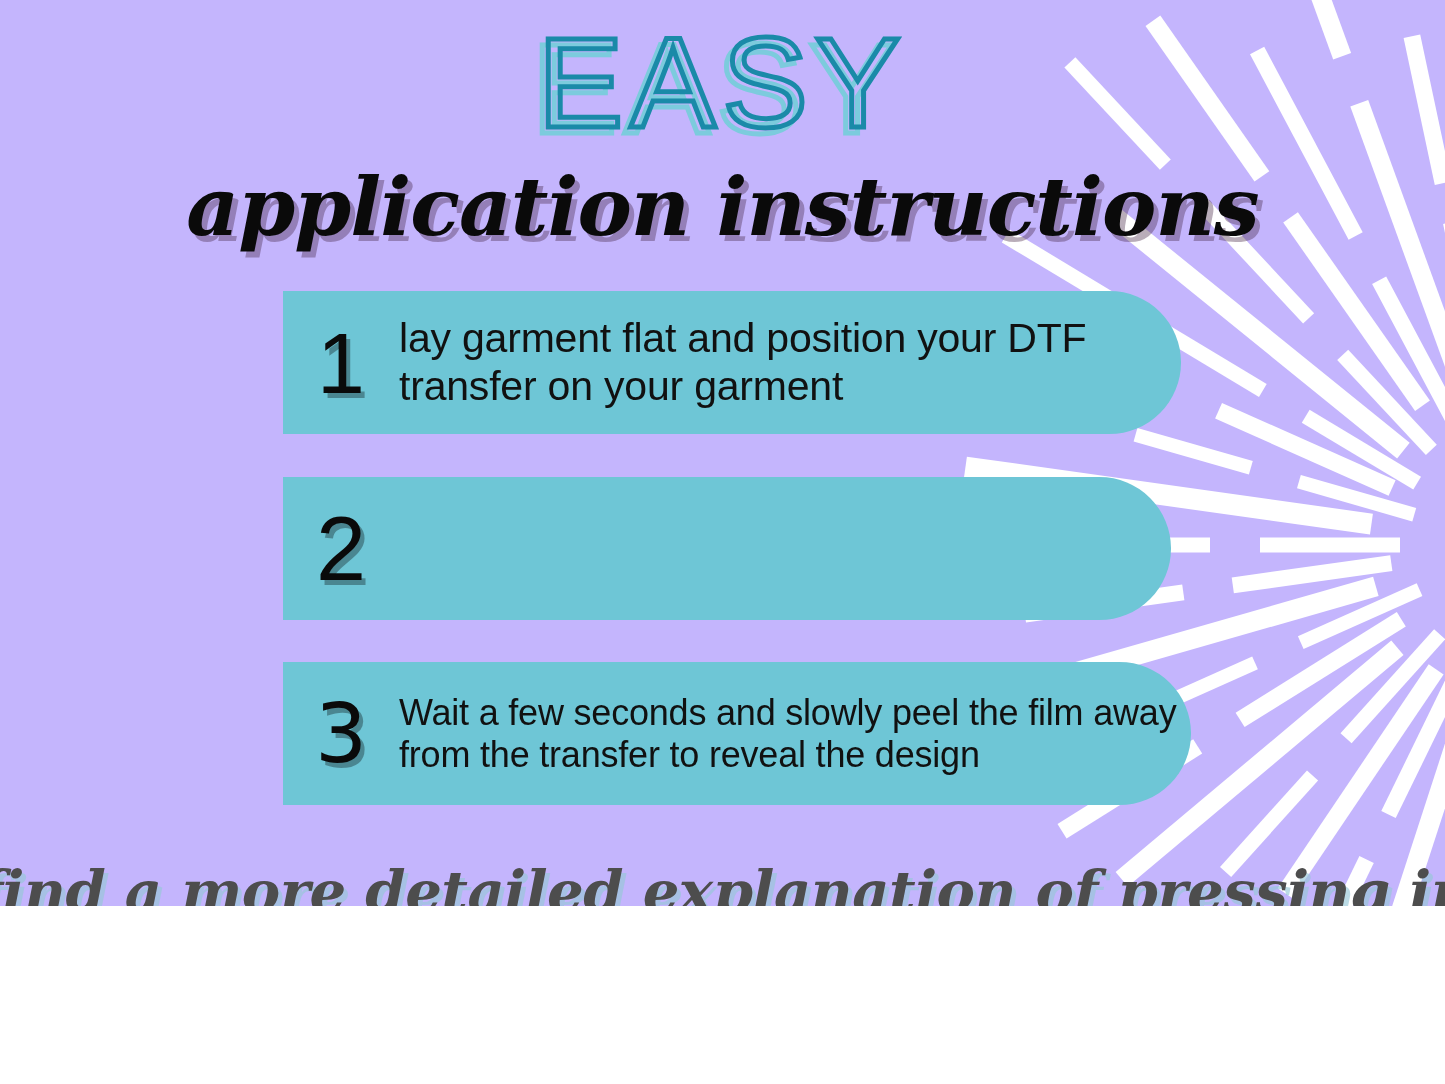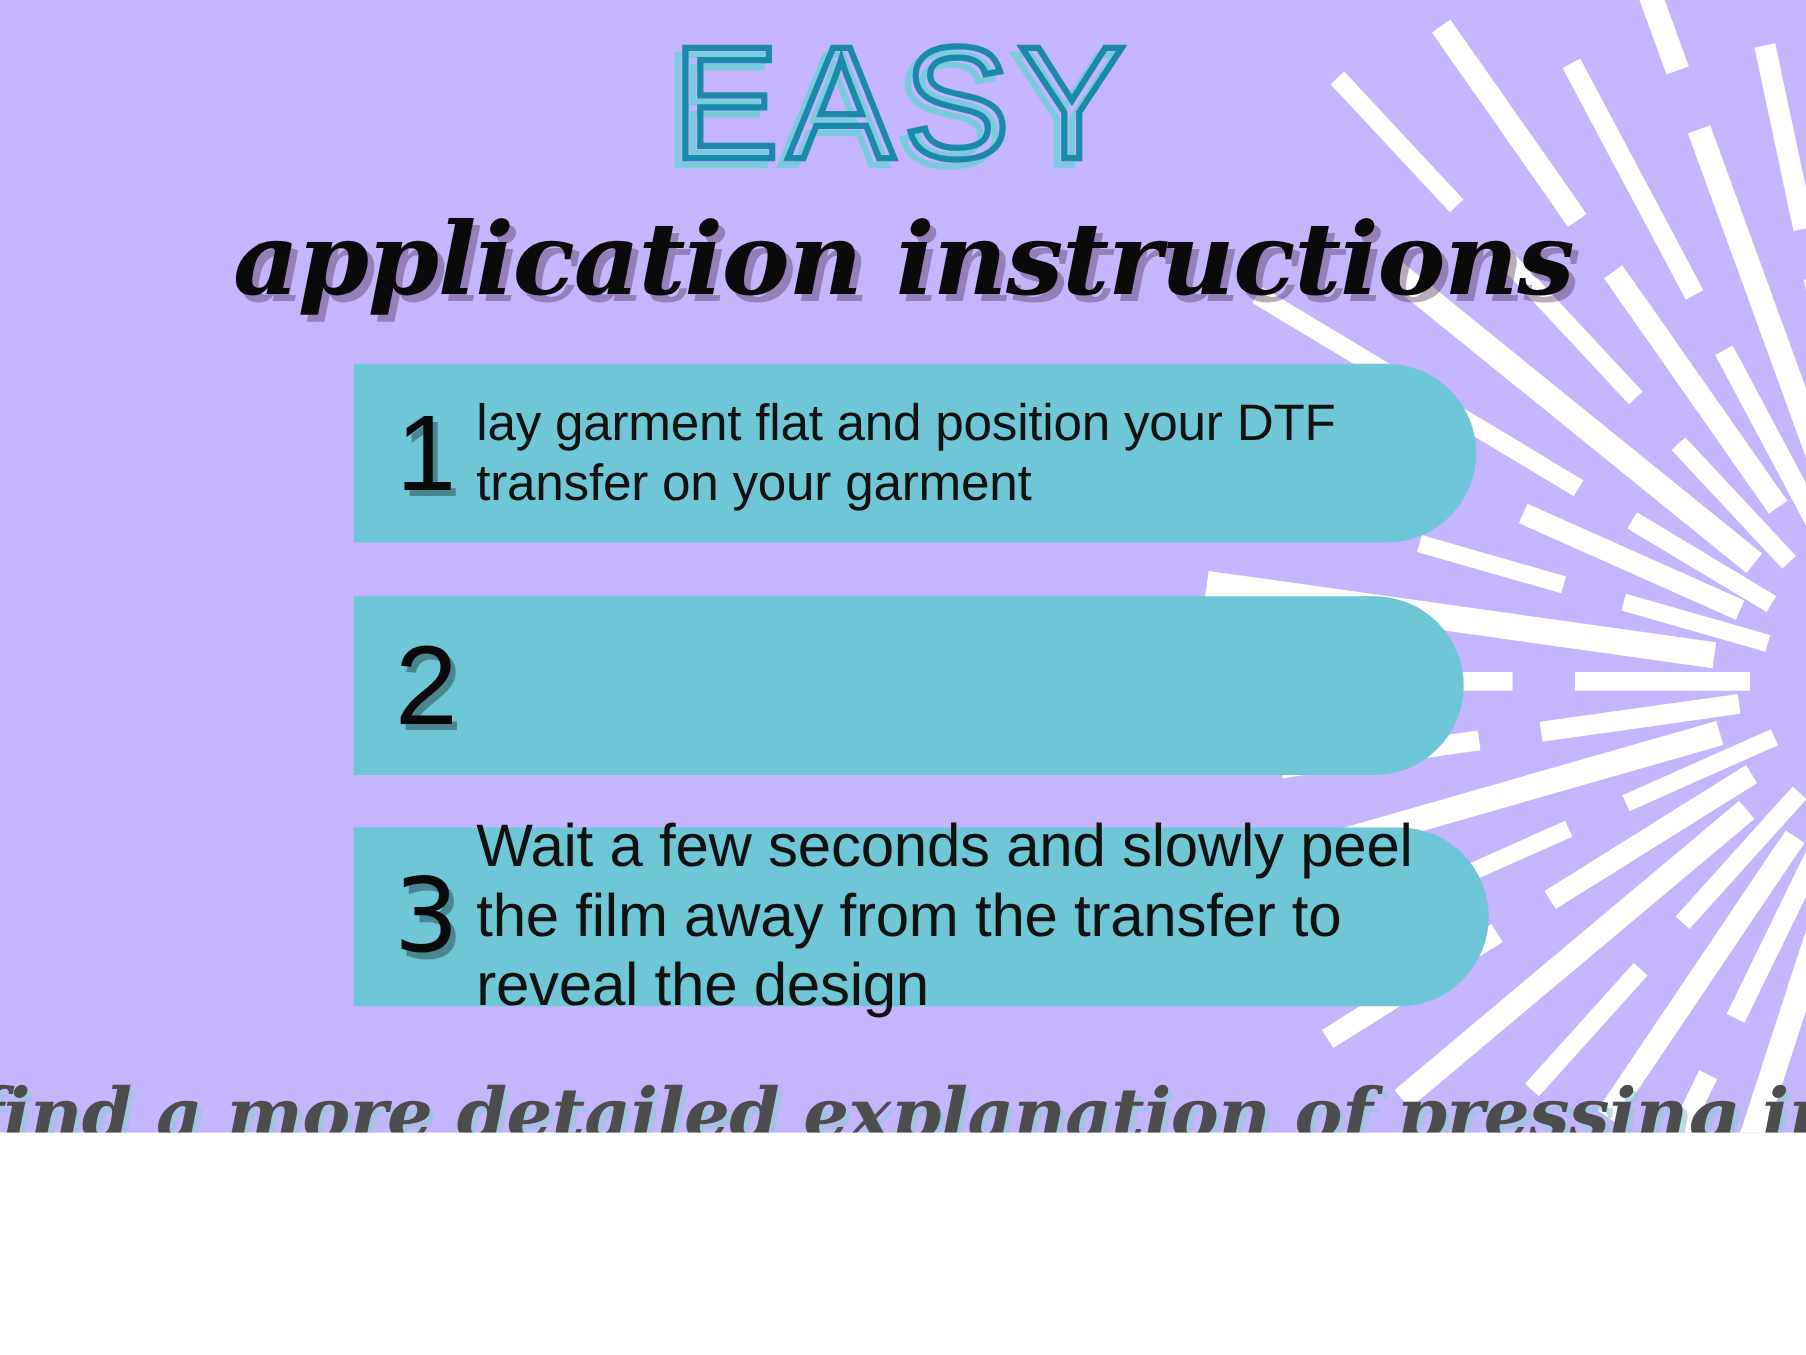--- a/index.html
+++ b/index.html
@@ -96,25 +96,25 @@
     width:64px;
     flex:0 0 64px;
     text-align:center;
   }
   .step-text {
     font-family:"Liberation Sans", sans-serif;
     font-size:41px;
     line-height:1.16;
     color:#111;
     letter-spacing:-.2px;
-    margin-left:8px;
+    margin-left:26px;
   }
   #step-2 .step-number { font-size:90px; }
   #step-3 .step-number { font-size:82px; font-family:"DejaVu Sans", sans-serif; }
-  #step-3 .step-text { font-size:48px; }
+  #step-3 .step-text { font-size:36px; }
 
   
   #footer {
     position:absolute;
     top:858px; left:0; right:0;
     text-align:center;
     font-family:"DejaVu Serif", serif;
     font-style:italic;
     font-weight:700;
     color:#4d4d4d;

